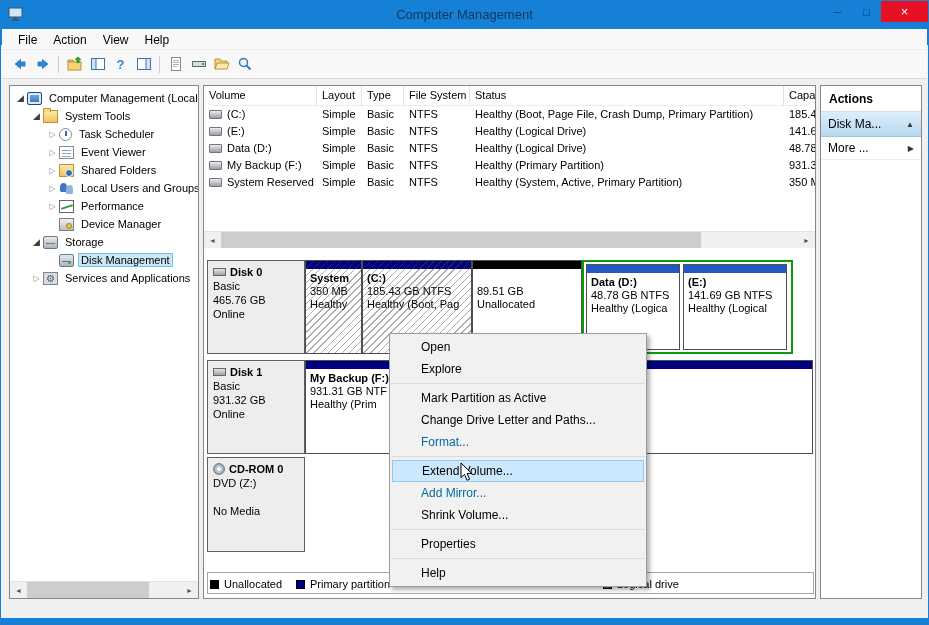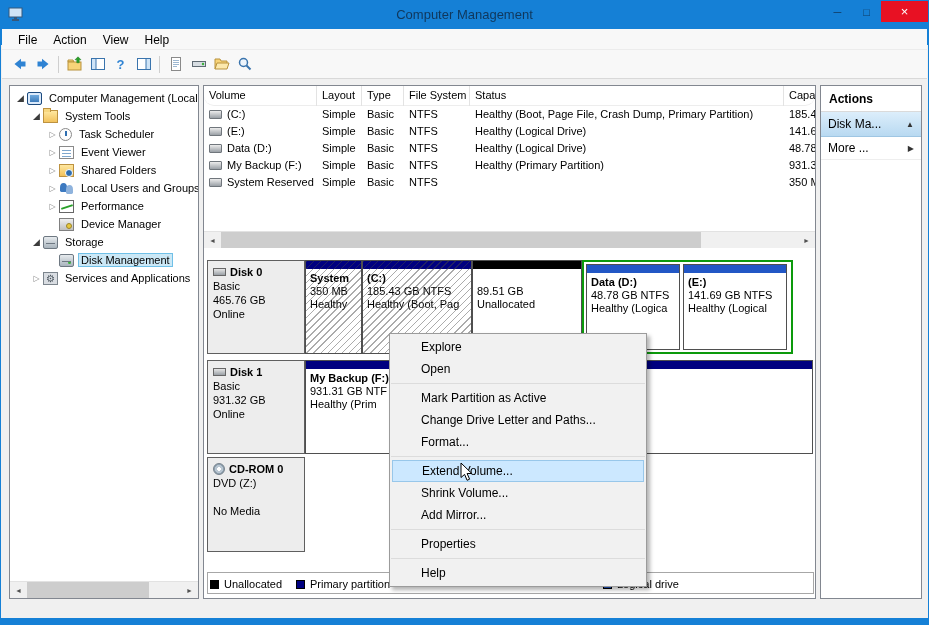--- a/index.html
+++ b/index.html
@@ -95,21 +95,21 @@
   .ext .part{position:relative;height:auto;flex:none;}
   .legend{position:absolute;left:3px;top:324px;width:607px;height:22px;border:1px solid #a7a7a7;background:#fff;}
   .litem{position:absolute;top:5px;display:flex;align-items:center;gap:5px;white-space:nowrap;}
   .lsq{width:9px;height:9px;border:1px solid #000;flex:none;}
   .lsq.black{background:#000;} .lsq.navy{background:#000080;} .lsq.blue{background:#2257c5;}
 
   
   .cmenu{position:absolute;left:388px;top:332px;width:258px;background:#f1f1f1;border:1px solid #9b9b9b;box-shadow:3px 3px 4px rgba(0,0,0,.3);padding:2px 0;z-index:60;font-size:12px;}
   .mi{height:22px;line-height:22px;padding-left:31px;padding-right:14px;white-space:nowrap;overflow:hidden;}
   .mi.hl{background:#cce8ff;border:1px solid #98c7ea;margin:0 2px;padding-left:29px;line-height:20px;}
-  .mi.dis{color:#000000;}
+  .mi.dis{color:#0369a1;}
   .msep{height:1px;background:#dcdcdc;margin:3px 1px;}
   .cursor{position:absolute;left:459px;top:461px;z-index:100;}
 
   
   .ap-title{font-weight:bold;font-size:12px;padding:6px 8px 5px;border-bottom:1px solid #dadada;}
   .ap-row1{height:25px;display:flex;align-items:center;justify-content:space-between;padding:0 7px;background:linear-gradient(#dceefb,#b8d9f1);border-bottom:1px solid #9fc6e3;font-size:12px;}
   .ap-row2{height:23px;display:flex;align-items:center;justify-content:space-between;padding:0 7px;font-size:12px;border-bottom:1px solid #eee;}
   .ap-arrow{font-size:8px;color:#333;}
 
   .statusbar{position:absolute;left:1px;right:1px;top:600px;height:18px;background:#f0f0f0;}
@@ -312,20 +312,21 @@
         <span class="vc c3">Basic</span>
         <span class="vc c4">NTFS</span>
         <span class="vc c5">Healthy (Primary Partition)</span>
         <span class="vc c6">931.3</span>
       </div>
       <div class="vrow" style="top:88px">
         <span class="vc c1"><span class="vol-icon"></span><span>System Reserved</span></span>
         <span class="vc c2">Simple</span>
         <span class="vc c3">Basic</span>
         <span class="vc c4">NTFS</span>
+        <span class="vc c5">Healthy (System, Active, Primary Partition)</span>
         <span class="vc c6">350 M</span>
       </div>
     </div>
 
     <div class="hscroll list-hscroll">
       <span class="sarrow">◄</span>
       <span class="strack">
           <span class="sthumb" style="left:0;width:480px"></span>
         </span>
       <span class="sarrow">►</span>
@@ -442,30 +443,30 @@
       <span>Disk Ma...</span>
       <span class="ap-arrow">▲</span>
     </div>
     <div class="ap-row2">
       <span>More ...</span>
       <span class="ap-arrow">▶</span>
     </div>
   </div>
 
   <div class="cmenu">
+    <div class="mi">Open</div>
     <div class="mi">Explore</div>
-    <div class="mi">Open</div>
     <div class="msep"></div>
     <div class="mi">Mark Partition as Active</div>
     <div class="mi">Change Drive Letter and Paths...</div>
     <div class="mi dis">Format...</div>
     <div class="msep"></div>
     <div class="mi hl">Extend Volume...</div>
+    <div class="mi dis">Add Mirror...</div>
     <div class="mi">Shrink Volume...</div>
-    <div class="mi dis">Add Mirror...</div>
     <div class="msep"></div>
     <div class="mi">Properties</div>
     <div class="msep"></div>
     <div class="mi">Help</div>
   </div>
 
   <span class="cursor">
     <svg width="13" height="20" viewBox="0 0 13 20">
         <path d="M1 1 L1 15.5 L4.6 12.4 L7.1 18.3 L9.6 17.2 L7.1 11.5 L11.8 11.5 Z" fill="#fff" stroke="#000"></path>
       </svg>

